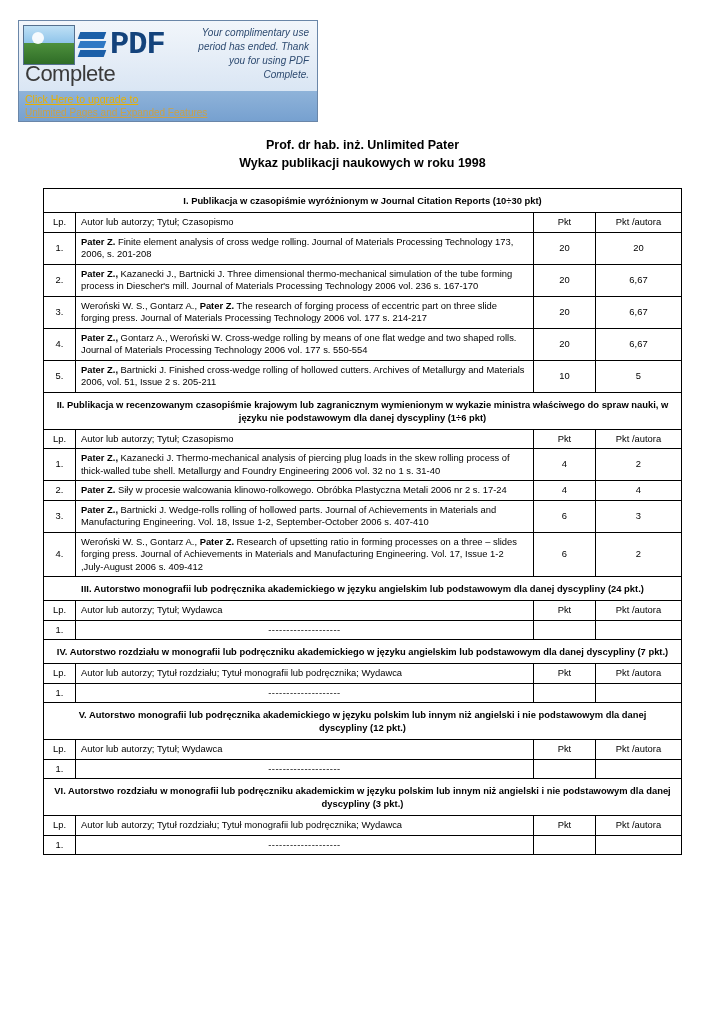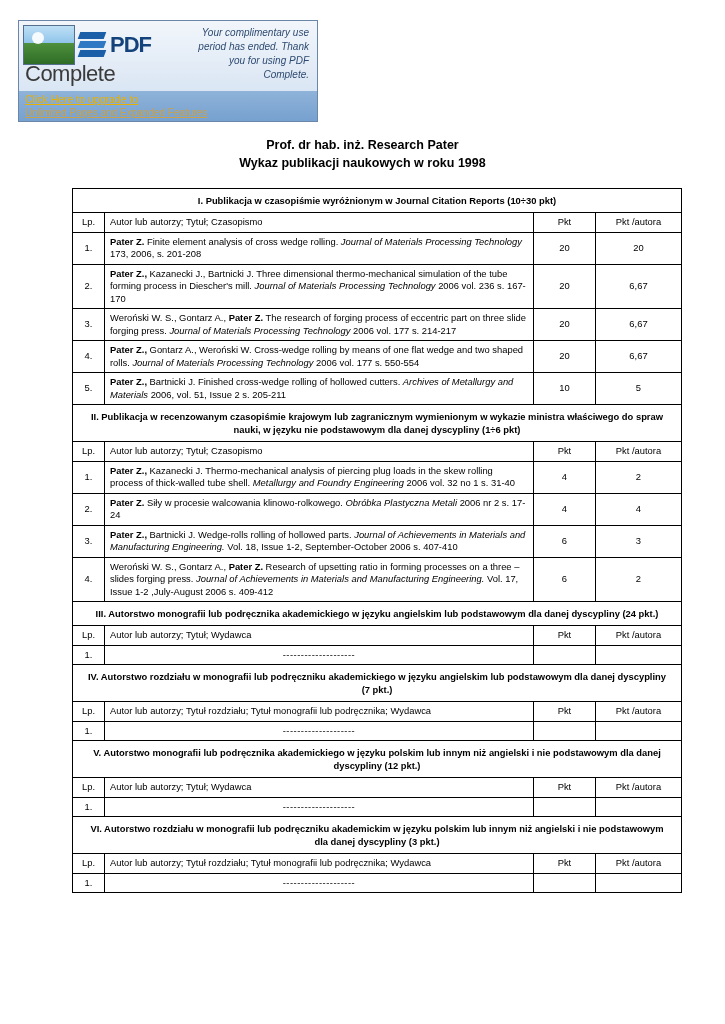--- a/index.html
+++ b/index.html
@@ -71,23 +71,23 @@
     width: 26px;
     height: 7px;
     background: #1b5fa8;
     transform: skewX(-20deg);
     display: block;
   }
   .logo-sheets i:nth-child(1) { top: 3px; }
   .logo-sheets i:nth-child(2) { top: 12px; background: #2f78c4; }
   .logo-sheets i:nth-child(3) { top: 21px; background: #1b5fa8; }
   .logo-pdf {
-    font-family: Liberation Sans, sans-serif;
+    font-family: Liberation Mono, monospace;
     font-weight: bold;
-    font-size: 22px;
+    font-size: 32px;
     color: #14437c;
     letter-spacing: -1px;
     margin-left: 3px;
     line-height: 34px;
   }
   .logo-complete {
     font-size: 22px;
     color: #3a3a3a;
     margin-left: 2px;
     margin-top: -4px;
@@ -133,21 +133,20 @@
     font-size: 12.5px;
     font-weight: bold;
     line-height: 18px;
   }
   .doc-title .line2 { display: block; }
 
   
   .wrap {
     padding: 16px 43px 20px 43px;
     box-sizing: border-box;
-    margin-left: 29px;
   }
   table.pub {
     width: 100%;
     border-collapse: collapse;
     table-layout: fixed;
     font-size: 9.4px;
     line-height: 12.5px;
   }
   table.pub td {
     border: 1px solid #000000;
@@ -158,21 +157,21 @@
     text-align: center;
     font-weight: bold;
     padding: 5px 10px !important;
     line-height: 13px;
   }
   .colhead td { }
   .c-lp { width: 32px; text-align: center; }
   .c-desc { }
   .c-pkt { width: 62px; text-align: center; }
   .c-pkta { width: 86px; text-align: center; }
-  .it { font-style: italic; }
+  .it { }
   .bd { font-weight: bold; }
   .dashes { text-align: center; letter-spacing: 0.5px; }
   .sum td { font-weight: bold; text-align: center; }
   .sum .c-lp, .sum .sumlabel { }
   .sumlabel { text-align: center; font-weight: bold; }
 </style>
 </head>
 <body>
 
 <div class="banner">
@@ -191,21 +190,21 @@
     </div>
     <div class="banner-msg">Your complimentary use period has ended. Thank you for using PDF Complete.</div>
   </div>
   <div class="banner-bottom">
     <span class="banner-link">Click Here to upgrade to</span>
     <span class="banner-link2">Unlimited Pages and Expanded Features</span>
   </div>
 </div>
 
 <div class="doc-title">
-  <span>Prof. dr hab. inż. Research Pater</span>
+  <span>Prof. dr hab. inż. Unlimited Pater</span>
   <span class="line2">Wykaz publikacji naukowych w roku 1998</span>
 </div>
 
 <div class="wrap">
   <table class="pub">
     <colgroup>
       <col style="width:32px">
       <col>
       <col style="width:62px">
       <col style="width:86px">

